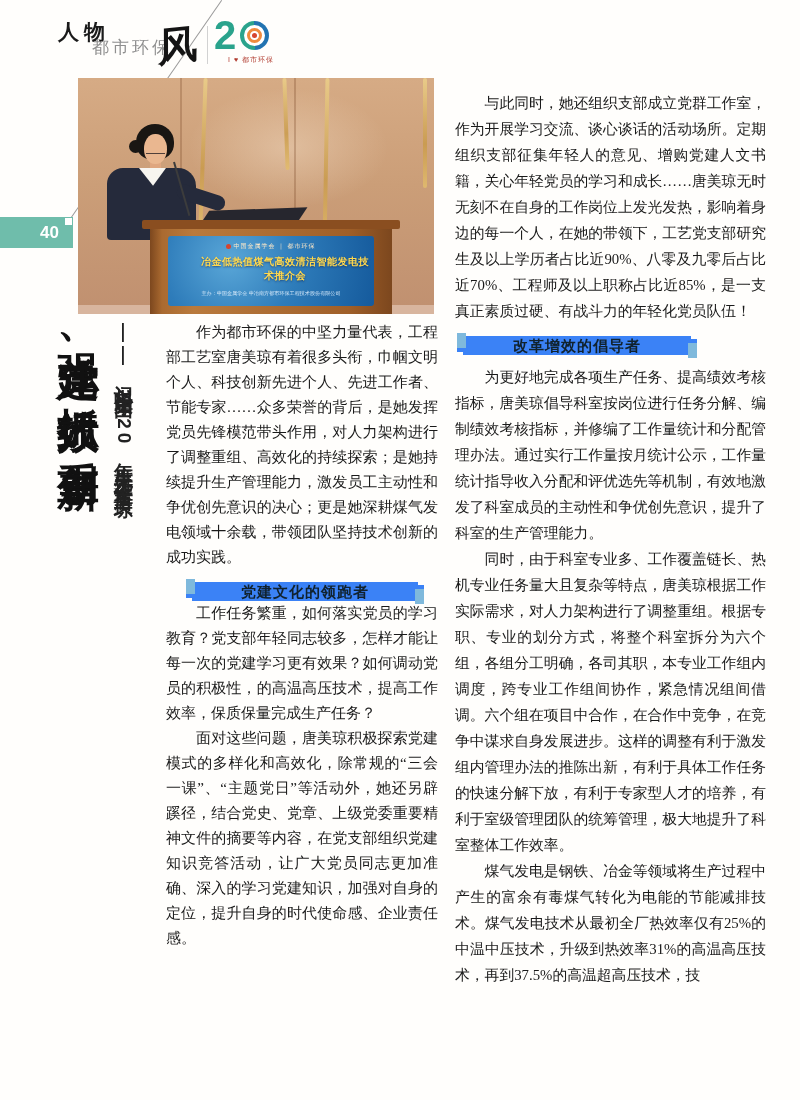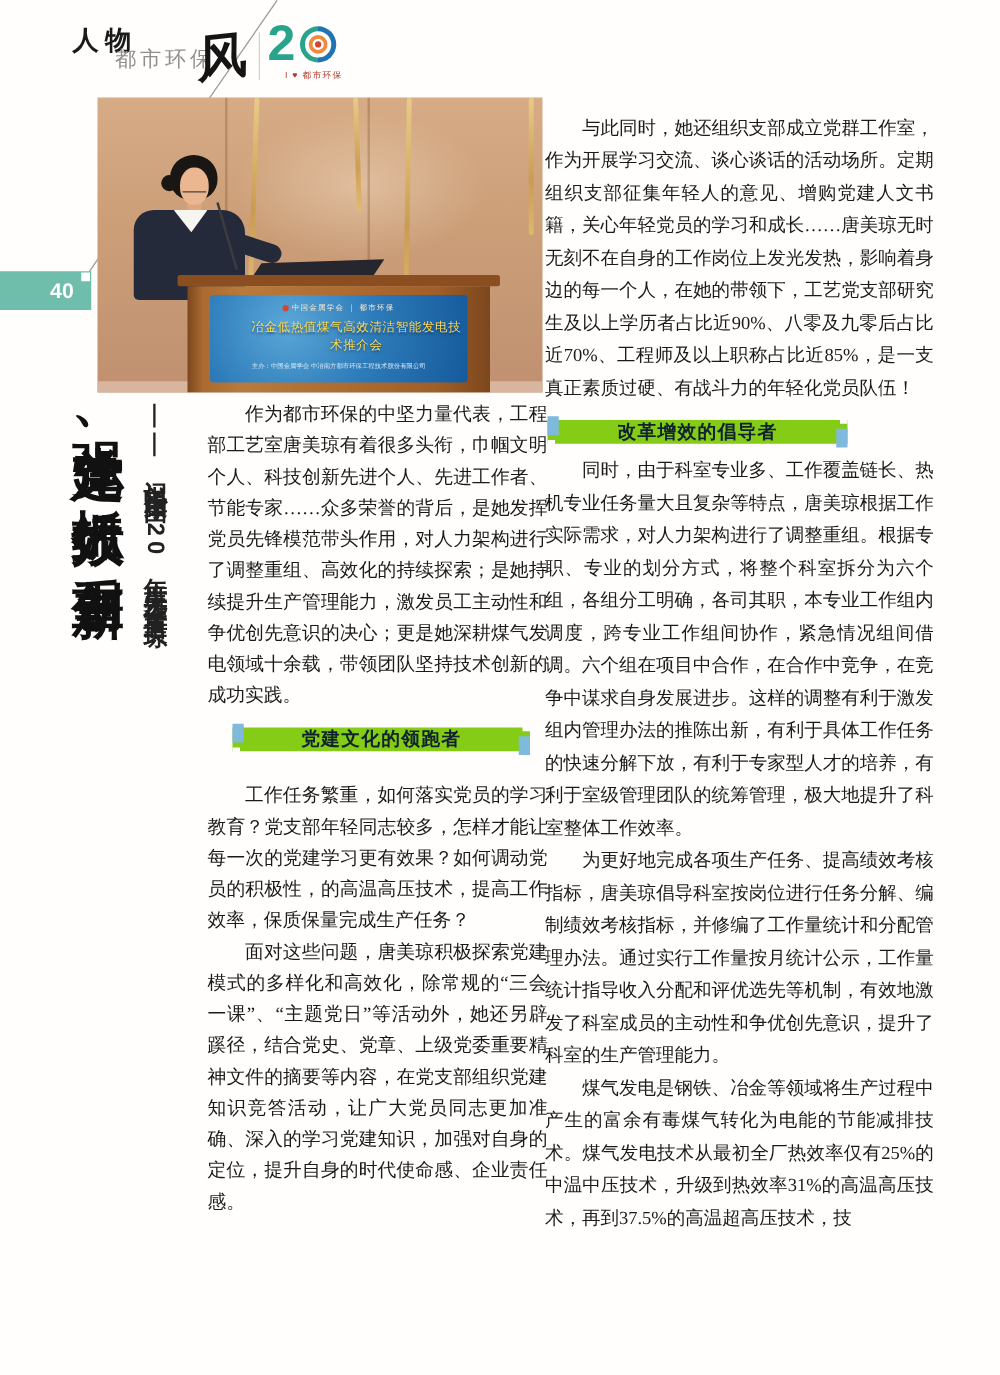--- a/index.html
+++ b/index.html
@@ -60,40 +60,40 @@
           transform:skewX(-35deg) rotate(-2deg);}
   .podium-top{position:absolute;left:64px;top:142px;width:258px;height:9px;background:#8a4e20;border-radius:2px;}
   .podium-body{position:absolute;left:72px;top:151px;width:242px;height:85px;
                background:linear-gradient(90deg,#7c471e 0,#aa6a30 5%,#b97a3d 18%,#a05f28 82%,#7c471e 100%);}
   .banner{position:absolute;left:90px;top:158px;width:206px;height:70px;border-radius:3px;
           background:radial-gradient(circle at 30% 35%,#5aa7d8 0%,#2e7cba 45%,#155a9c 100%);
           font-family:"Liberation Sans",sans-serif;text-align:center;}
   .banner-logos{font-size:6px;color:#ffe9c8;padding-top:6px;letter-spacing:1px;}
   .emblem{display:inline-block;width:5px;height:5px;background:#d6452f;border-radius:50%;
           vertical-align:middle;margin-right:2px;}
-  .banner-title{font-size:10px;font-weight:400;color:#ffd94e;margin-top:4px;
+  .banner-title{font-size:10px;font-weight:700;color:#ffd94e;margin-top:4px;
                 text-shadow:0 1px 2px rgba(10,30,80,.6);letter-spacing:0.5px;margin-left:28px;}
   .banner-org{font-size:6px;color:#cfe4f7;margin-top:6px;transform:scale(.85);}
   .floor{position:absolute;left:0;bottom:0;width:100%;height:9px;background:#d8b59e;}
 
   
   .v-title{left:56px;top:320px;writing-mode:vertical-rl;font-size:42px;font-weight:900;
            letter-spacing:3px;color:#111;font-family:"Liberation Sans",sans-serif;line-height:1.08;}
   .v-sub{left:110px;top:323px;writing-mode:vertical-rl;font-size:19px;font-weight:600;
          letter-spacing:4px;color:#222;font-family:"Liberation Sans",sans-serif;line-height:1.4;}
 
   
   .col{text-align:justify;}
   .col p{margin:0;text-indent:2em;}
   .col-left{left:166px;top:320px;width:272px;font-size:15px;line-height:25px;}
-  .col-right{left:436px;top:90px;width:311px;font-size:14.8px;line-height:26px;}
+  .col-right{left:455px;top:90px;width:311px;font-size:14.8px;line-height:26px;}
 
-  .bar{position:relative;height:19px;background:#84cc16;width:238px;
+  .bar{position:relative;height:19px;background:#3b82f6;width:238px;
        font-family:"Liberation Sans",sans-serif;}
-  .col-left .bar{margin:12px 12px 24px 20px;}
+  .col-left .bar{margin:12px 12px 0 20px;}
   .col-right .bar{margin:12px 0 9px 2px;width:240px;}
   .bar-text{display:block;text-align:center;line-height:19px;font-size:15px;font-weight:700;
             letter-spacing:1px;color:#10222e;}
   .cap{position:absolute;width:9px;height:15px;background:#7fb9dc;}
   .cap-l{left:0;top:-3px;}
   .cap-r{right:0;bottom:-3px;}
   .notch{position:absolute;width:6px;height:6px;background:#fffefc;}
   .notch-l{left:0;bottom:-3px;}
   .notch-r{right:0;top:-3px;}
 </style>
@@ -164,16 +164,16 @@
 
 <div class="abs col col-right">
   <p>与此同时，她还组织支部成立党群工作室，作为开展学习交流、谈心谈话的活动场所。定期组织支部征集年轻人的意见、增购党建人文书籍，关心年轻党员的学习和成长……唐美琼无时无刻不在自身的工作岗位上发光发热，影响着身边的每一个人，在她的带领下，工艺党支部研究生及以上学历者占比近90%、八零及九零后占比近70%、工程师及以上职称占比近85%，是一支真正素质过硬、有战斗力的年轻化党员队伍！</p>
   <div class="bar">
     <span class="cap cap-l"></span>
     <span class="cap cap-r"></span>
     <span class="notch notch-l"></span>
     <span class="notch notch-r"></span>
     <span class="bar-text">改革增效的倡导者</span>
   </div>
+  <p>为更好地完成各项生产任务、提高绩效考核指标，唐美琼倡导科室按岗位进行任务分解、编制绩效考核指标，并修编了工作量统计和分配管理办法。通过实行工作量按月统计公示，工作量统计指导收入分配和评优选先等机制，有效地激发了科室成员的主动性和争优创先意识，提升了科室的生产管理能力。</p>
   <p>同时，由于科室专业多、工作覆盖链长、热机专业任务量大且复杂等特点，唐美琼根据工作实际需求，对人力架构进行了调整重组。根据专职、专业的划分方式，将整个科室拆分为六个组，各组分工明确，各司其职，本专业工作组内调度，跨专业工作组间协作，紧急情况组间借调。六个组在项目中合作，在合作中竞争，在竞争中谋求自身发展进步。这样的调整有利于激发组内管理办法的推陈出新，有利于具体工作任务的快速分解下放，有利于专家型人才的培养，有利于室级管理团队的统筹管理，极大地提升了科室整体工作效率。</p>
-  <p>为更好地完成各项生产任务、提高绩效考核指标，唐美琼倡导科室按岗位进行任务分解、编制绩效考核指标，并修编了工作量统计和分配管理办法。通过实行工作量按月统计公示，工作量统计指导收入分配和评优选先等机制，有效地激发了科室成员的主动性和争优创先意识，提升了科室的生产管理能力。</p>
   <p>煤气发电是钢铁、冶金等领域将生产过程中产生的富余有毒煤气转化为电能的节能减排技术。煤气发电技术从最初全厂热效率仅有25%的中温中压技术，升级到热效率31%的高温高压技术，再到37.5%的高温超高压技术，技</p>
 </div>
 
 </body></html>

